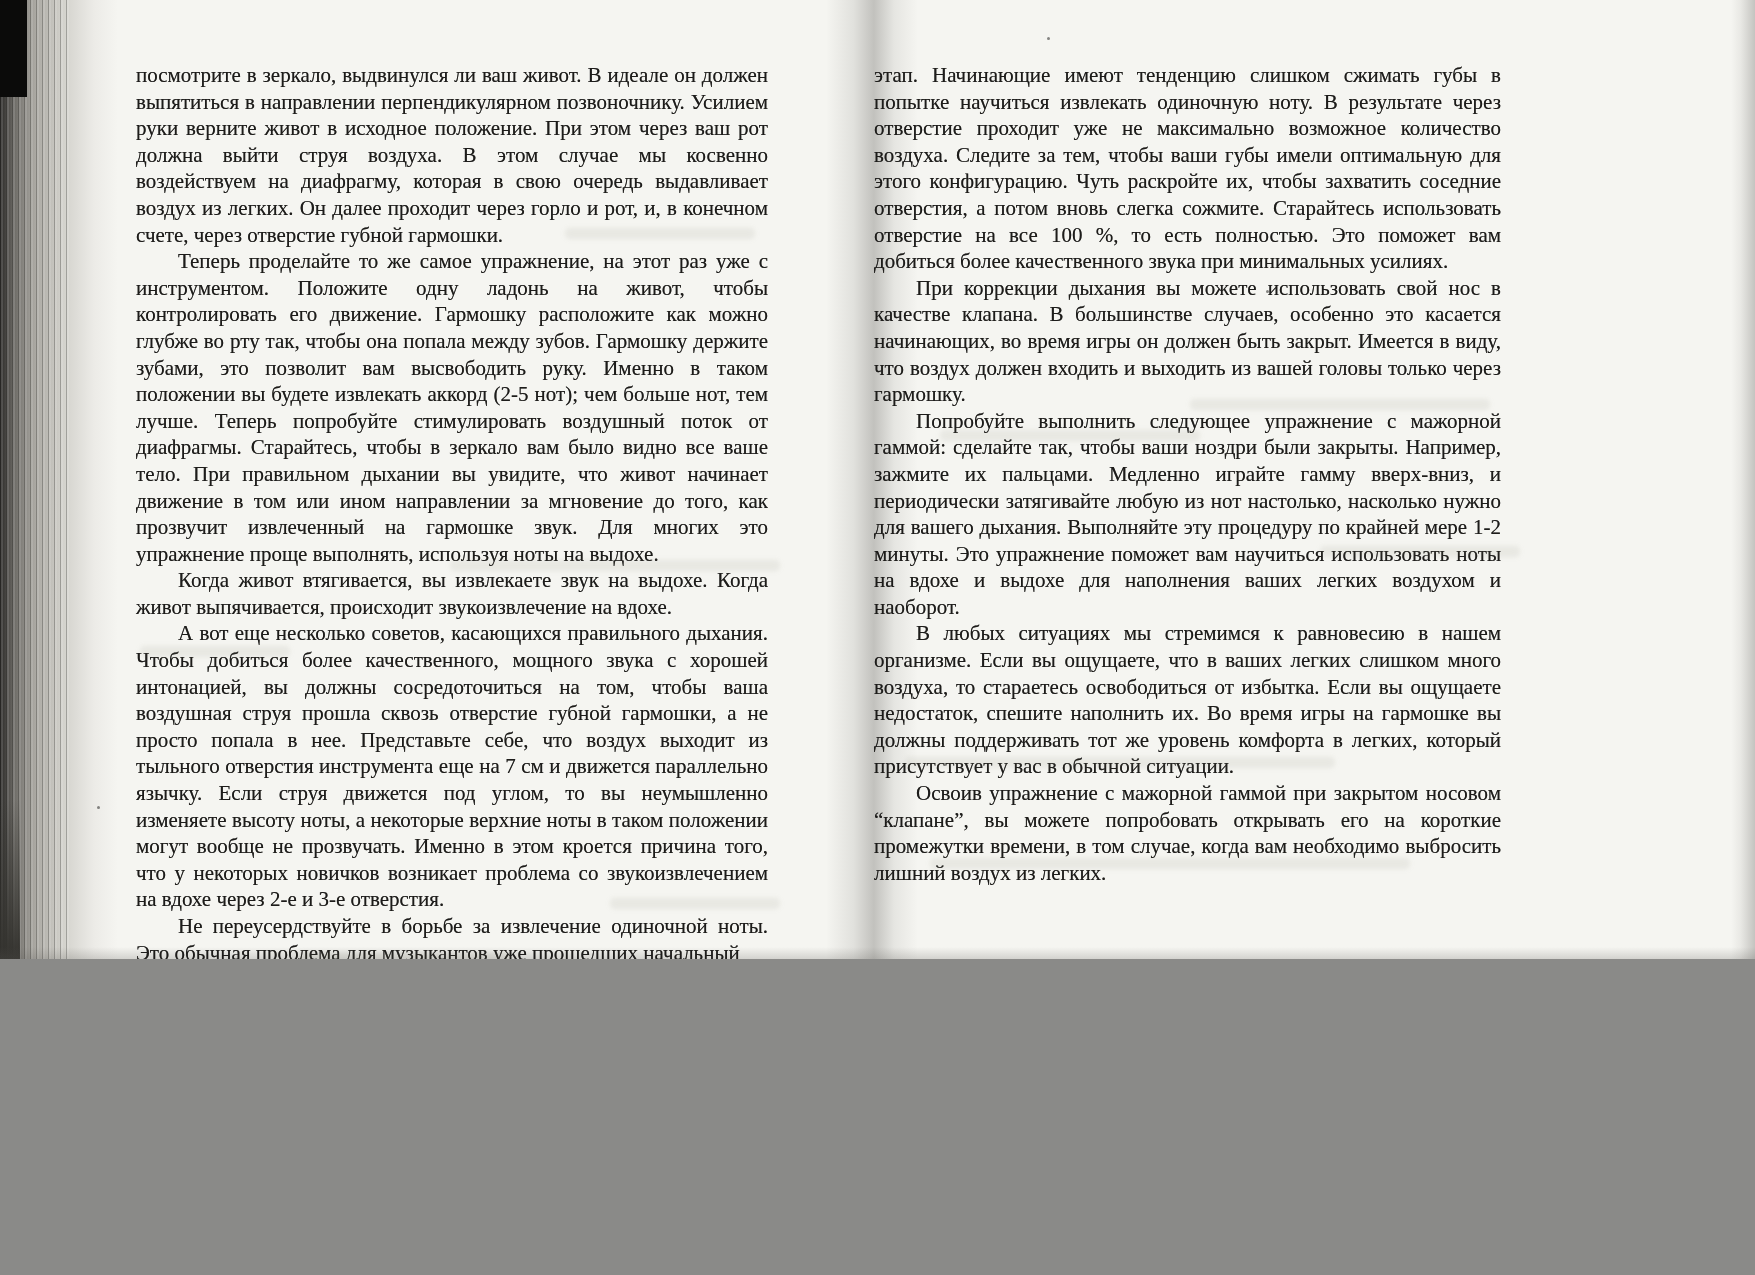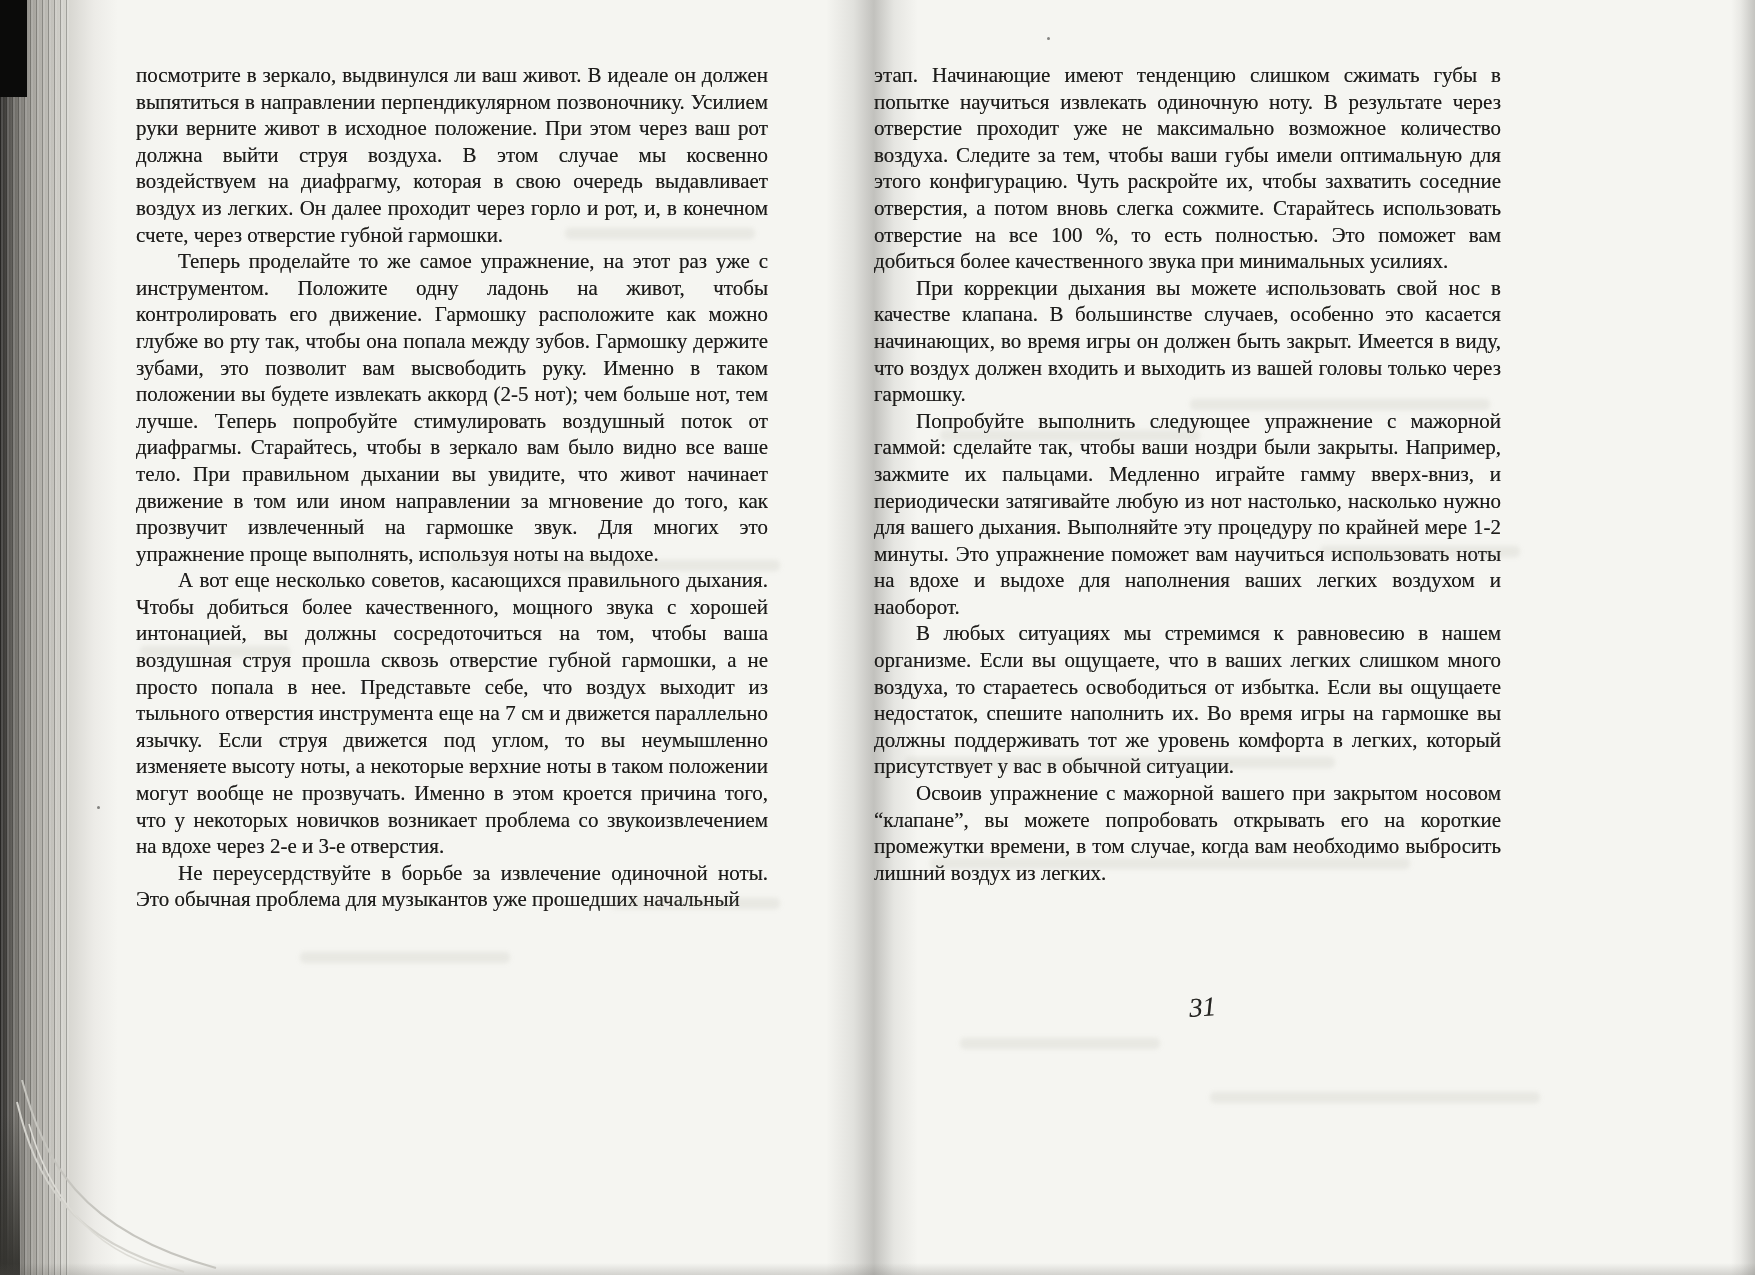--- a/index.html
+++ b/index.html
@@ -1,18 +1,18 @@
 <!DOCTYPE html>
 <html><head>
 <meta charset="utf-8">
 <style>
   html,body { margin:0; padding:0; background:#8a8a88; }
   .scan {
     position:relative;
-    width:1755px; height:1275px;
+    width:1755px; height:959px;
     margin:0 auto;
     background:#f5f5f1;
     overflow:hidden;
     font-family:"Liberation Serif","DejaVu Serif",serif;
   }
   
   .edge-left {
     position:absolute; left:0; top:0; bottom:0; width:118px;
     background:linear-gradient(to right,#2b2a28 0px,#6d6b66 14px,#a8a6a0 34px,#d2d1cb 62px,#ecebe7 94px,#f5f5f1 118px);
   }
@@ -83,30 +83,31 @@
 
   <svg class="curl" width="210" height="195" viewBox="0 0 210 195">
     <path d="M6 0 C 28 80, 62 150, 200 188" stroke="#c6c5bf" stroke-width="2" fill="none"></path>
     <path d="M1 22 C 20 100, 52 160, 168 192" stroke="#d4d3cd" stroke-width="2" fill="none"></path>
     <path d="M13 44 C 32 112, 70 168, 150 190" stroke="#dddcd6" stroke-width="1.5" fill="none"></path>
   </svg>
 
   <div class="page left">
     <p>посмотрите в зеркало, выдвинулся ли ваш живот. В идеале он должен выпятиться в направлении перпендикулярном позвоночнику. Усилием руки верните живот в исходное положение. При этом через ваш рот должна выйти струя воздуха. В этом случае мы косвенно воздействуем на диафрагму, которая в свою очередь выдавливает воздух из легких. Он далее проходит через горло и рот, и, в конечном счете, через отверстие губной гармошки.</p>
     <p class="indent">Теперь проделайте то же самое упражнение, на этот раз уже с инструментом. Положите одну ладонь на живот, чтобы контролировать его движение. Гармошку расположите как можно глубже во рту так, чтобы она попала между зубов. Гармошку держите зубами, это позволит вам высвободить руку. Именно в таком положении вы будете извлекать аккорд (2-5 нот); чем больше нот, тем лучше. Теперь попробуйте стимулировать воздушный поток от диафрагмы. Старайтесь, чтобы в зеркало вам было видно все ваше тело. При правильном дыхании вы увидите, что живот начинает движение в том или ином направлении за мгновение до того, как прозвучит извлеченный на гармошке звук. Для многих это упражнение проще выполнять, используя ноты на выдохе.</p>
+    <p class="indent">Когда живот втягивается, вы извлекаете звук на выдохе. Когда живот выпячивается, происходит звукоизвлечение на вдохе.</p>
     <p class="indent">А вот еще несколько советов, касающихся правильного дыхания. Чтобы добиться более качественного, мощного звука с хорошей интонацией, вы должны сосредоточиться на том, чтобы ваша воздушная струя прошла сквозь отверстие губной гармошки, а не просто попала в нее. Представьте себе, что воздух выходит из тыльного отверстия инструмента еще на 7 см и движется параллельно язычку. Если струя движется под углом, то вы неумышленно изменяете высоту ноты, а некоторые верхние ноты в таком положении могут вообще не прозвучать. Именно в этом кроется причина того, что у некоторых новичков возникает проблема со звукоизвлечением на вдохе через 2-е и 3-е отверстия.</p>
     <p class="indent">Не переусердствуйте в борьбе за извлечение одиночной ноты. Это обычная проблема для музыкантов уже прошедших начальный</p>
   </div>
 
   <div class="page right">
     <p>этап. Начинающие имеют тенденцию слишком сжимать губы в попытке научиться извлекать одиночную ноту. В результате через отверстие проходит уже не максимально возможное количество воздуха. Следите за тем, чтобы ваши губы имели оптимальную для этого конфигурацию. Чуть раскройте их, чтобы захватить соседние отверстия, а потом вновь слегка сожмите. Старайтесь использовать отверстие на все 100 %, то есть полностью. Это поможет вам добиться более качественного звука при минимальных усилиях.</p>
     <p class="indent">При коррекции дыхания вы можете использовать свой нос в качестве клапана. В большинстве случаев, особенно это касается начинающих, во время игры он должен быть закрыт. Имеется в виду, что воздух должен входить и выходить из вашей головы только через гармошку.</p>
     <p class="indent">Попробуйте выполнить следующее упражнение с мажорной гаммой: сделайте так, чтобы ваши ноздри были закрыты. Например, зажмите их пальцами. Медленно играйте гамму вверх-вниз, и периодически затягивайте любую из нот настолько, насколько нужно для вашего дыхания. Выполняйте эту процедуру по крайней мере 1-2 минуты. Это упражнение поможет вам научиться использовать ноты на вдохе и выдохе для наполнения ваших легких воздухом и наоборот.</p>
     <p class="indent">В любых ситуациях мы стремимся к равновесию в нашем организме. Если вы ощущаете, что в ваших легких слишком много воздуха, то стараетесь освободиться от избытка. Если вы ощущаете недостаток, спешите наполнить их. Во время игры на гармошке вы должны поддерживать тот же уровень комфорта в легких, который присутствует у вас в обычной ситуации.</p>
-    <p class="indent">Освоив упражнение с мажорной вашего при закрытом носовом “клапане”, вы можете попробовать открывать его на короткие промежутки времени, в том случае, когда вам необходимо выбросить лишний воздух из легких.</p>
+    <p class="indent">Освоив упражнение с мажорной гаммой при закрытом носовом “клапане”, вы можете попробовать открывать его на короткие промежутки времени, в том случае, когда вам необходимо выбросить лишний воздух из легких.</p>
   </div>
   <div class="page-number pn-right">31</div>
 
   <div class="ghost" style="left:565px;top:228px;width:190px"></div>
   <div class="ghost" style="left:450px;top:560px;width:330px"></div>
   <div class="ghost" style="left:140px;top:646px;width:150px"></div>
   <div class="ghost" style="left:610px;top:898px;width:170px"></div>
   <div class="ghost" style="left:300px;top:952px;width:210px"></div>
   <div class="ghost" style="left:1190px;top:399px;width:300px"></div>
   <div class="ghost" style="left:940px;top:430px;width:260px"></div>

